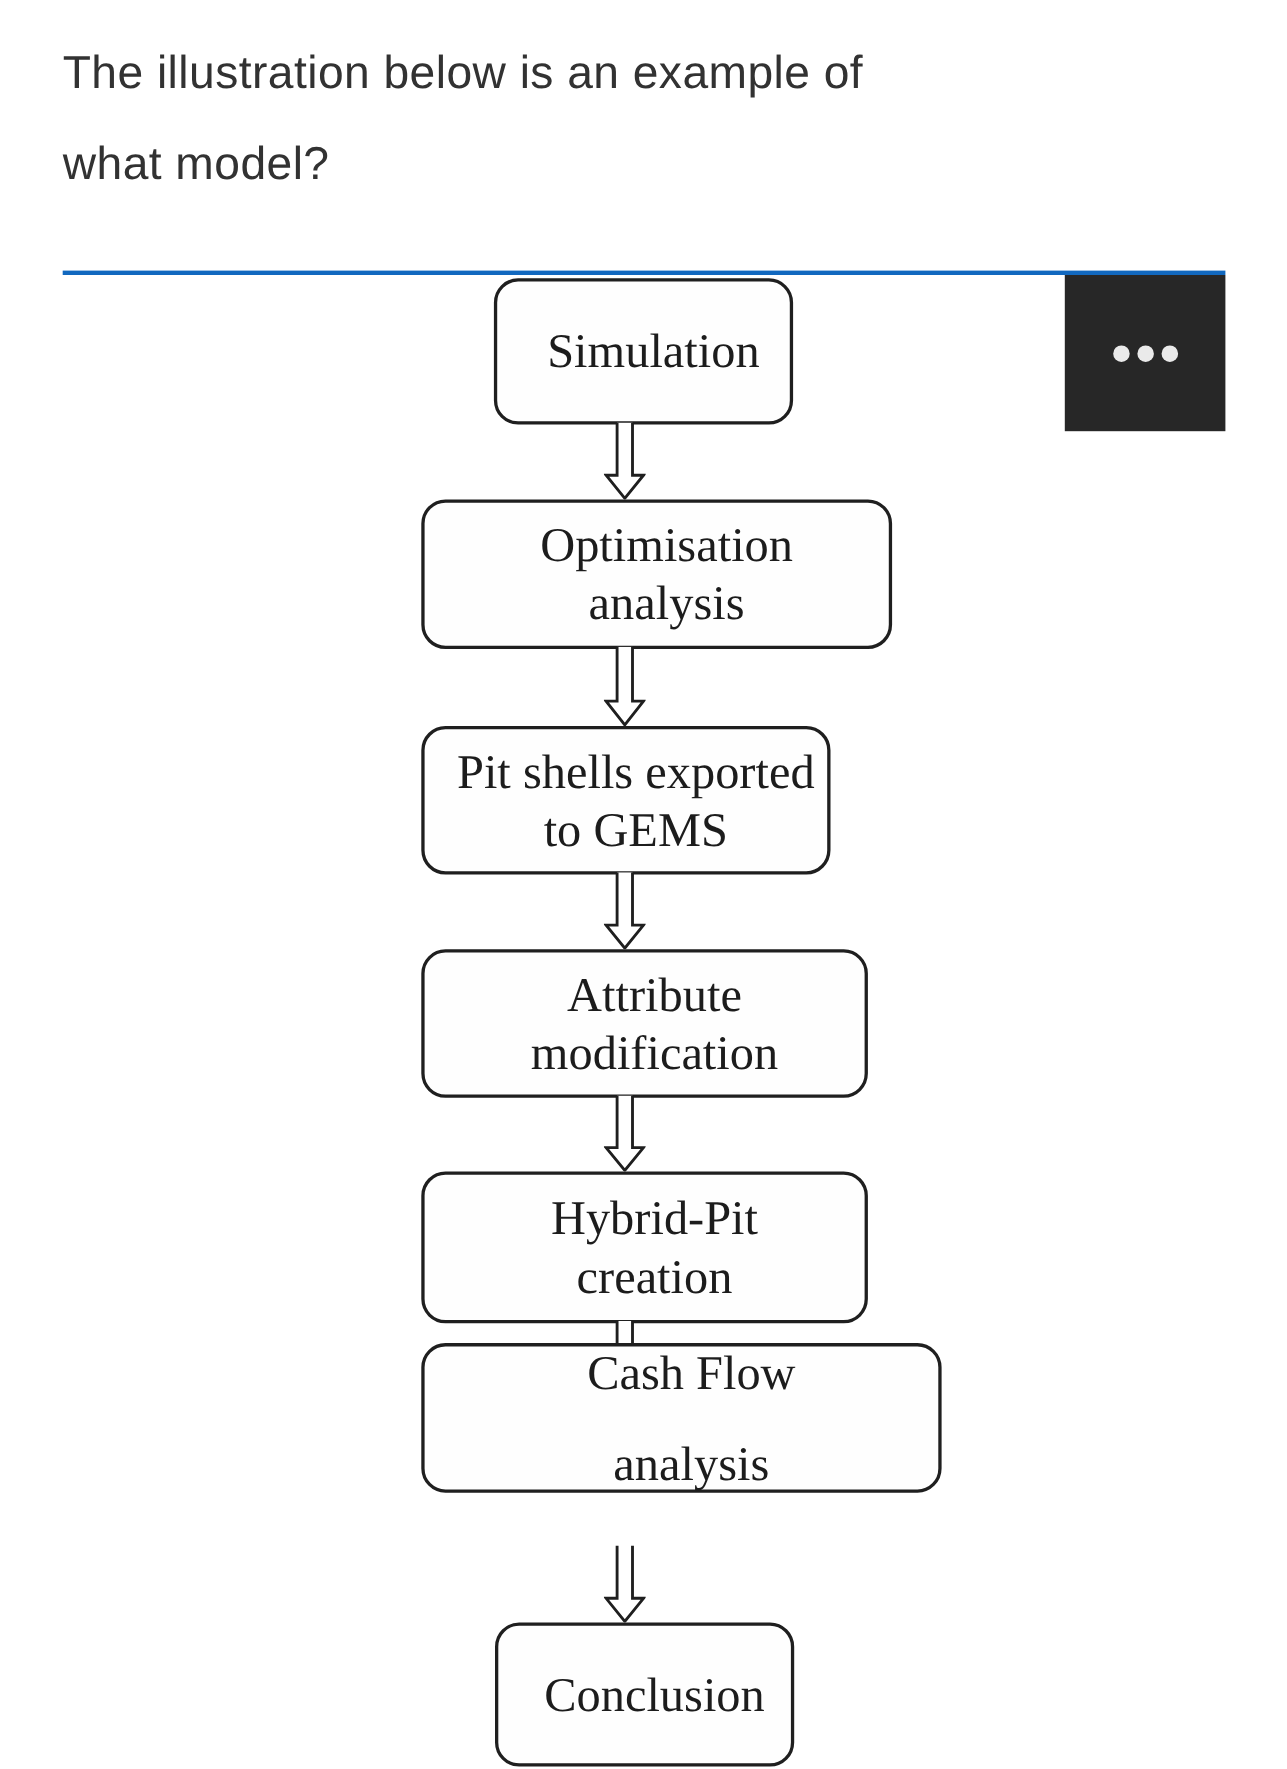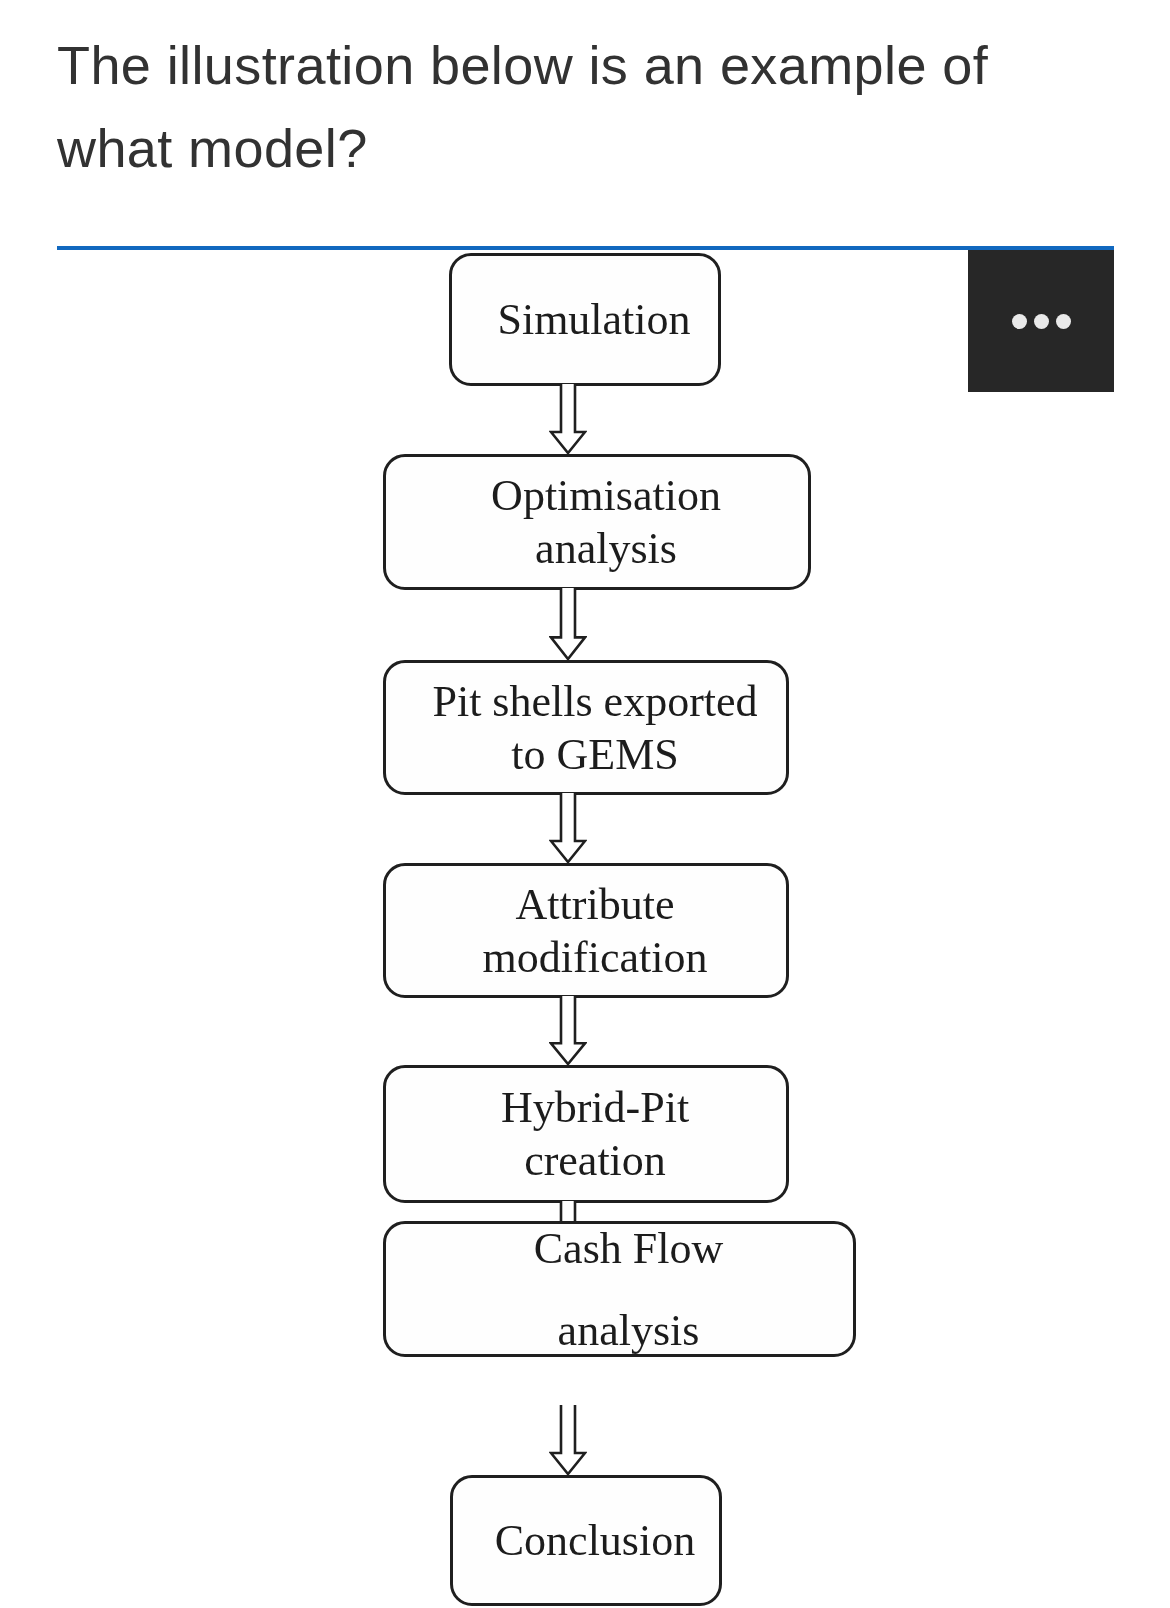--- a/index.html
+++ b/index.html
@@ -7,21 +7,21 @@
     width: 1170px; height: 1608px;
     background: #ffffff;
     position: relative;
     overflow: hidden;
     font-family: "Liberation Sans", sans-serif;
   }
   .question {
     position: absolute;
     left: 57px; top: 24px;
     width: 1080px;
-    font-size: 54px;
+    font-size: 42px;
     line-height: 83px;
     letter-spacing: 0.4px;
     color: #323232;
   }
   .divider {
     position: absolute;
     left: 57px; top: 246px;
     width: 1057px; height: 4px;
     background: #1168bf;
   }
@@ -57,21 +57,21 @@
     text-align: center;
     font-family: "Liberation Serif", serif;
     font-size: 44px;
     line-height: 53px;
     color: #1c1c1c;
     padding-left: 18px;
   }
   .fbox .bl { white-space: nowrap; }
   .b1 { left: 449px; top: 253px;  width: 272px; height: 133px; }
   .b2 { left: 383px; top: 454px;  width: 428px; height: 136px; }
-  .b3 { left: 383px; top: 660px;  width: 406px; height: 135px; }
+  .b3 { left: 383px; top: 660px;  width: 372px; height: 135px; }
   .b4 { left: 383px; top: 863px;  width: 406px; height: 135px; }
   .b5 { left: 383px; top: 1065px; width: 406px; height: 138px; text-align: right; }
   .b6 { left: 383px; top: 1221px; width: 473px; height: 136px; gap: 29px; }
   .b7 { left: 450px; top: 1475px; width: 272px; height: 131px; align-items: center; }
   .arrow {
     position: absolute;
     left: 549px;
     width: 38px;
   }
   .a1 { top: 384px;  height: 70px; }

